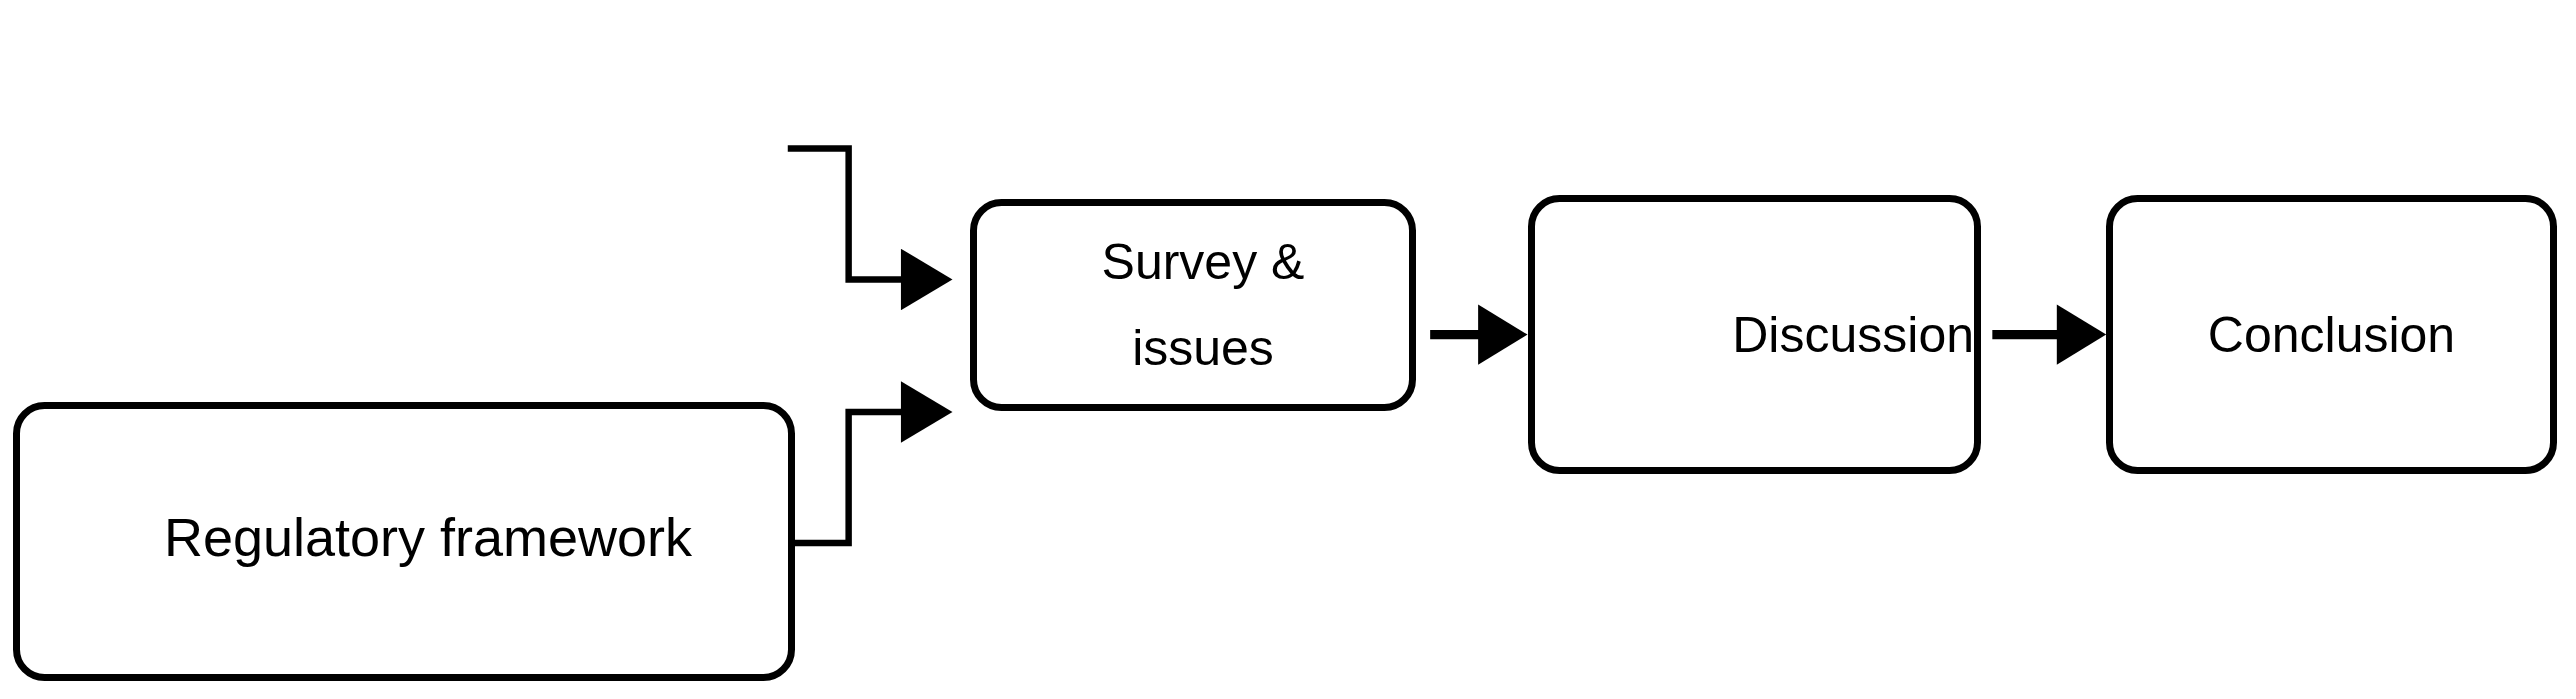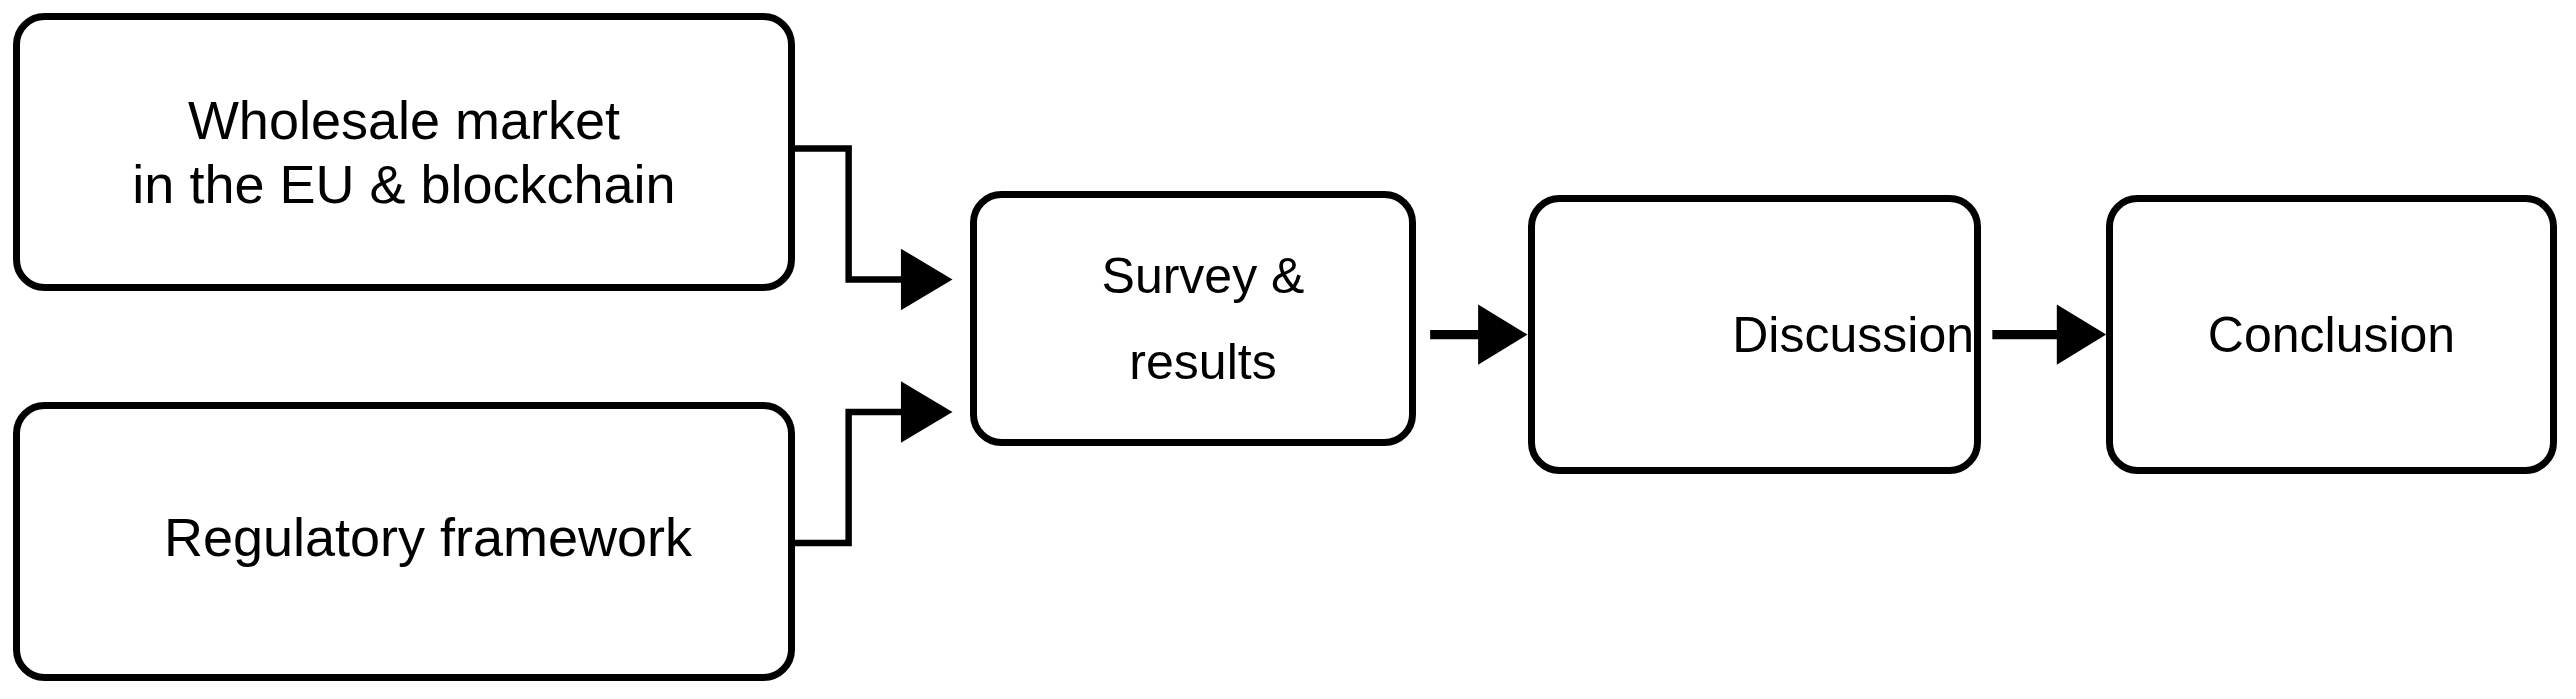--- a/index.html
+++ b/index.html
@@ -73,32 +73,28 @@
       <line x1="1997" y1="467" x2="2068" y2="467" stroke="#000000" stroke-width="13" stroke-linecap="butt"></line>
       <polygon points="2064,425 2133,467 2064,509" fill="#000000"></polygon>
     </g>
 
     <g>
       <line x1="2782" y1="467" x2="2876" y2="467" stroke="#000000" stroke-width="13" stroke-linecap="butt"></line>
       <polygon points="2872,425 2941,467 2872,509" fill="#000000"></polygon>
     </g>
   </svg>
 
-  <div class="node-box wide" style="left:13px; top:13px; width:782px; height:278px;">
-    <div class="node-label line-1">Wholesale market</div>
-    <div class="node-label line-2">in the EU &amp; blockchain</div>
-  </div>
 
   <div class="node-box wide" style="left:13px; top:402px; width:782px; height:279px;padding-left:48px;">
     <div class="node-label line-1">Regulatory framework</div>
   </div>
 
-  <div class="node-box narrow" style="left:970px; top:191px; width:446px; height:255px;padding-left:20px;">
+  <div class="node-box narrow" style="left:970px; top:199px; width:446px; height:212px;padding-left:20px;">
     <div class="node-label line-1">Survey &amp;</div>
-    <div class="node-label line-2">results</div>
+    <div class="node-label line-2">issues</div>
   </div>
 
   <div class="node-box single" style="left:1528px; top:195px; width:453px; height:279px;align-items:flex-end;">
     <div class="node-label">Discussion</div>
   </div>
 
   <div class="node-box single" style="left:2106px; top:195px; width:451px; height:279px;">
     <div class="node-label">Conclusion</div>
   </div>
 

